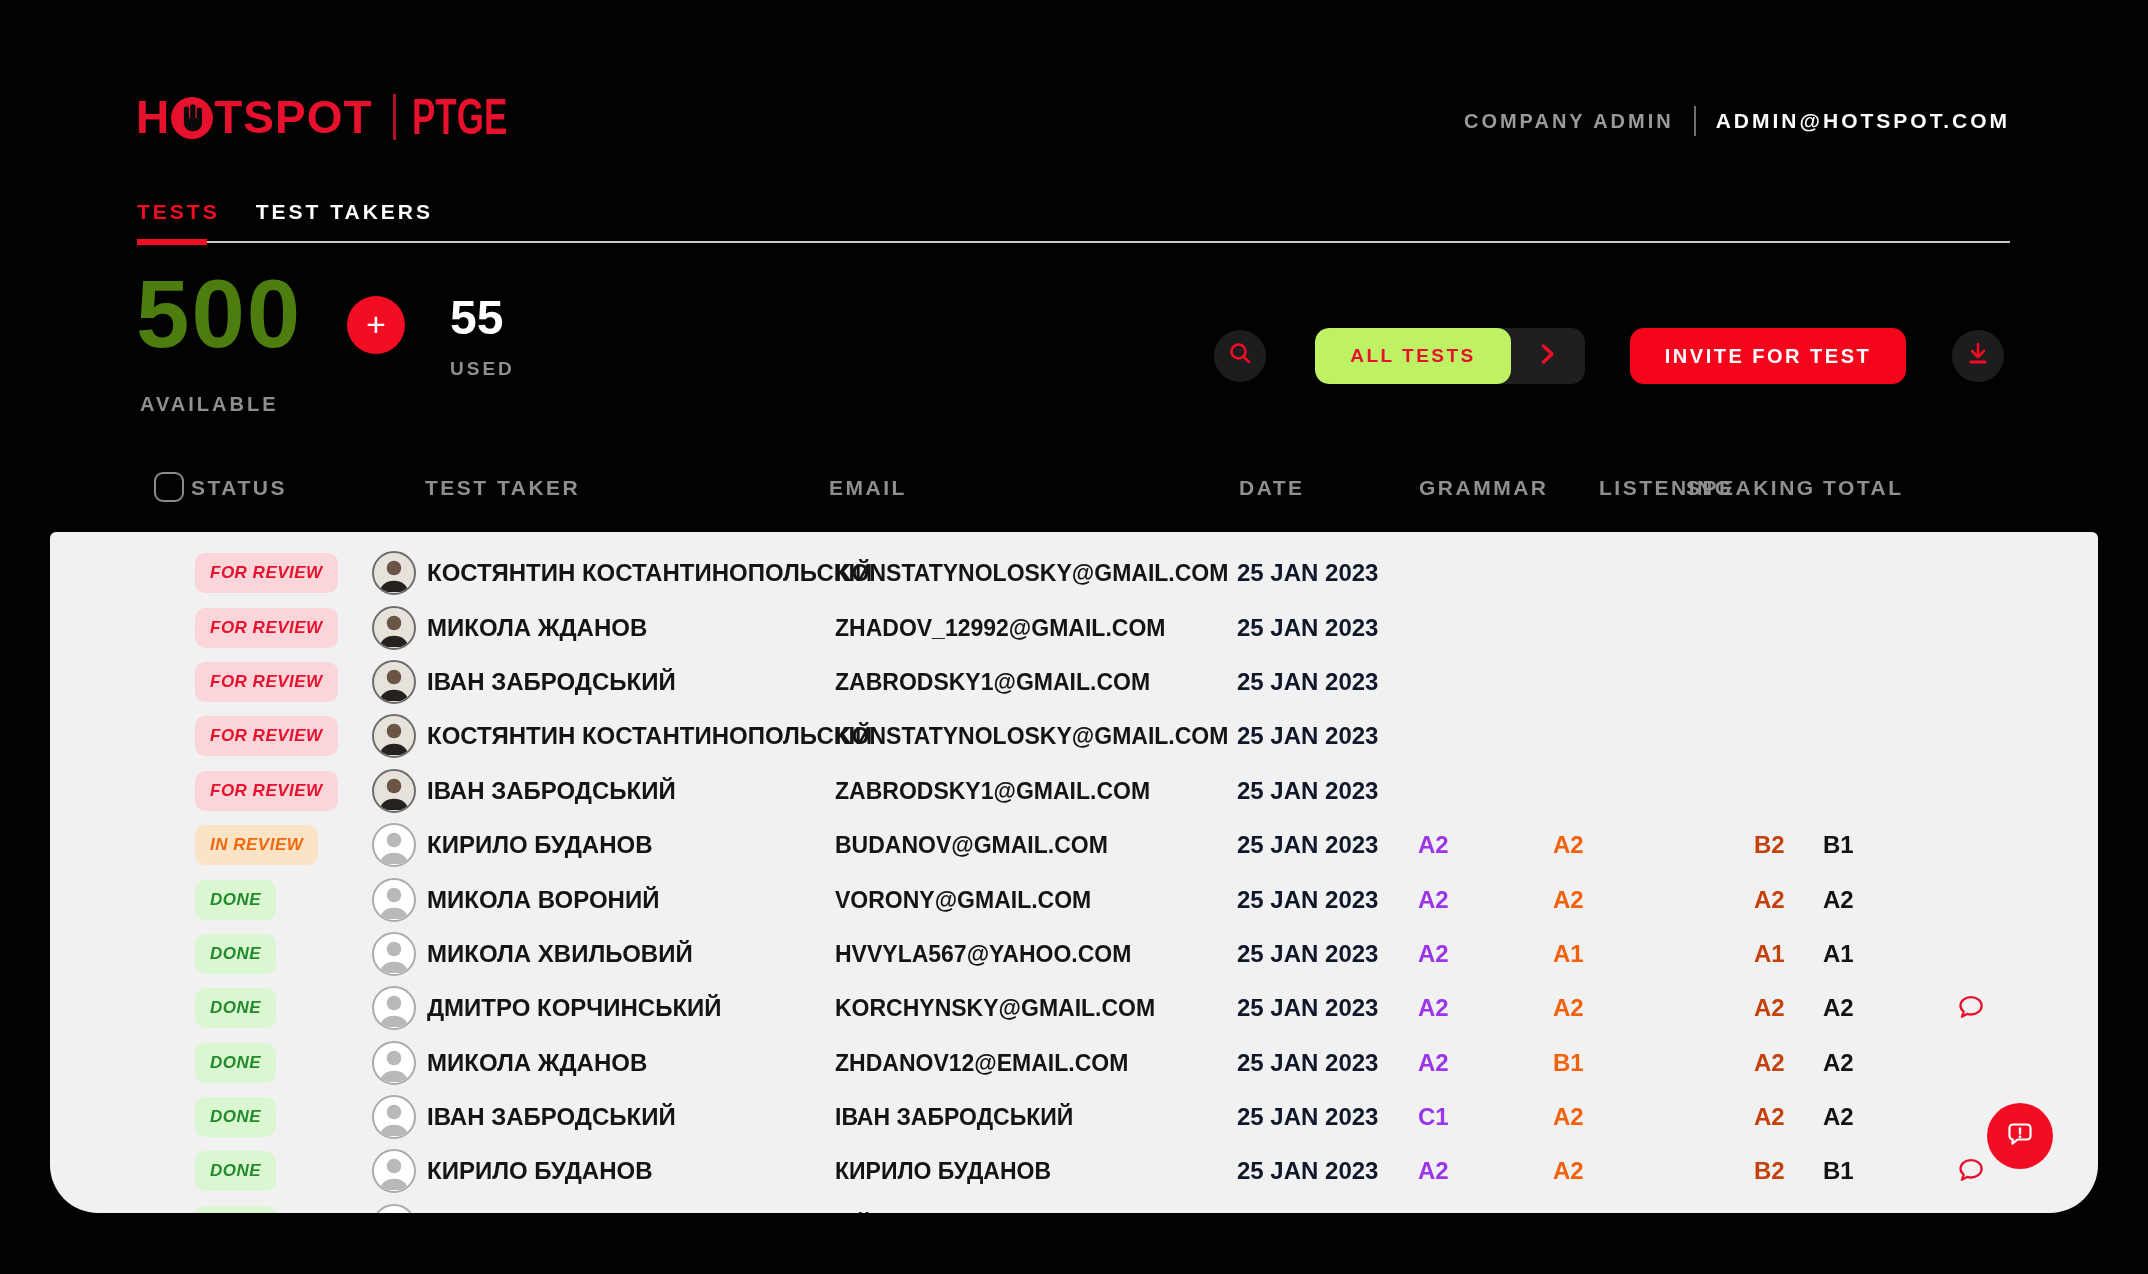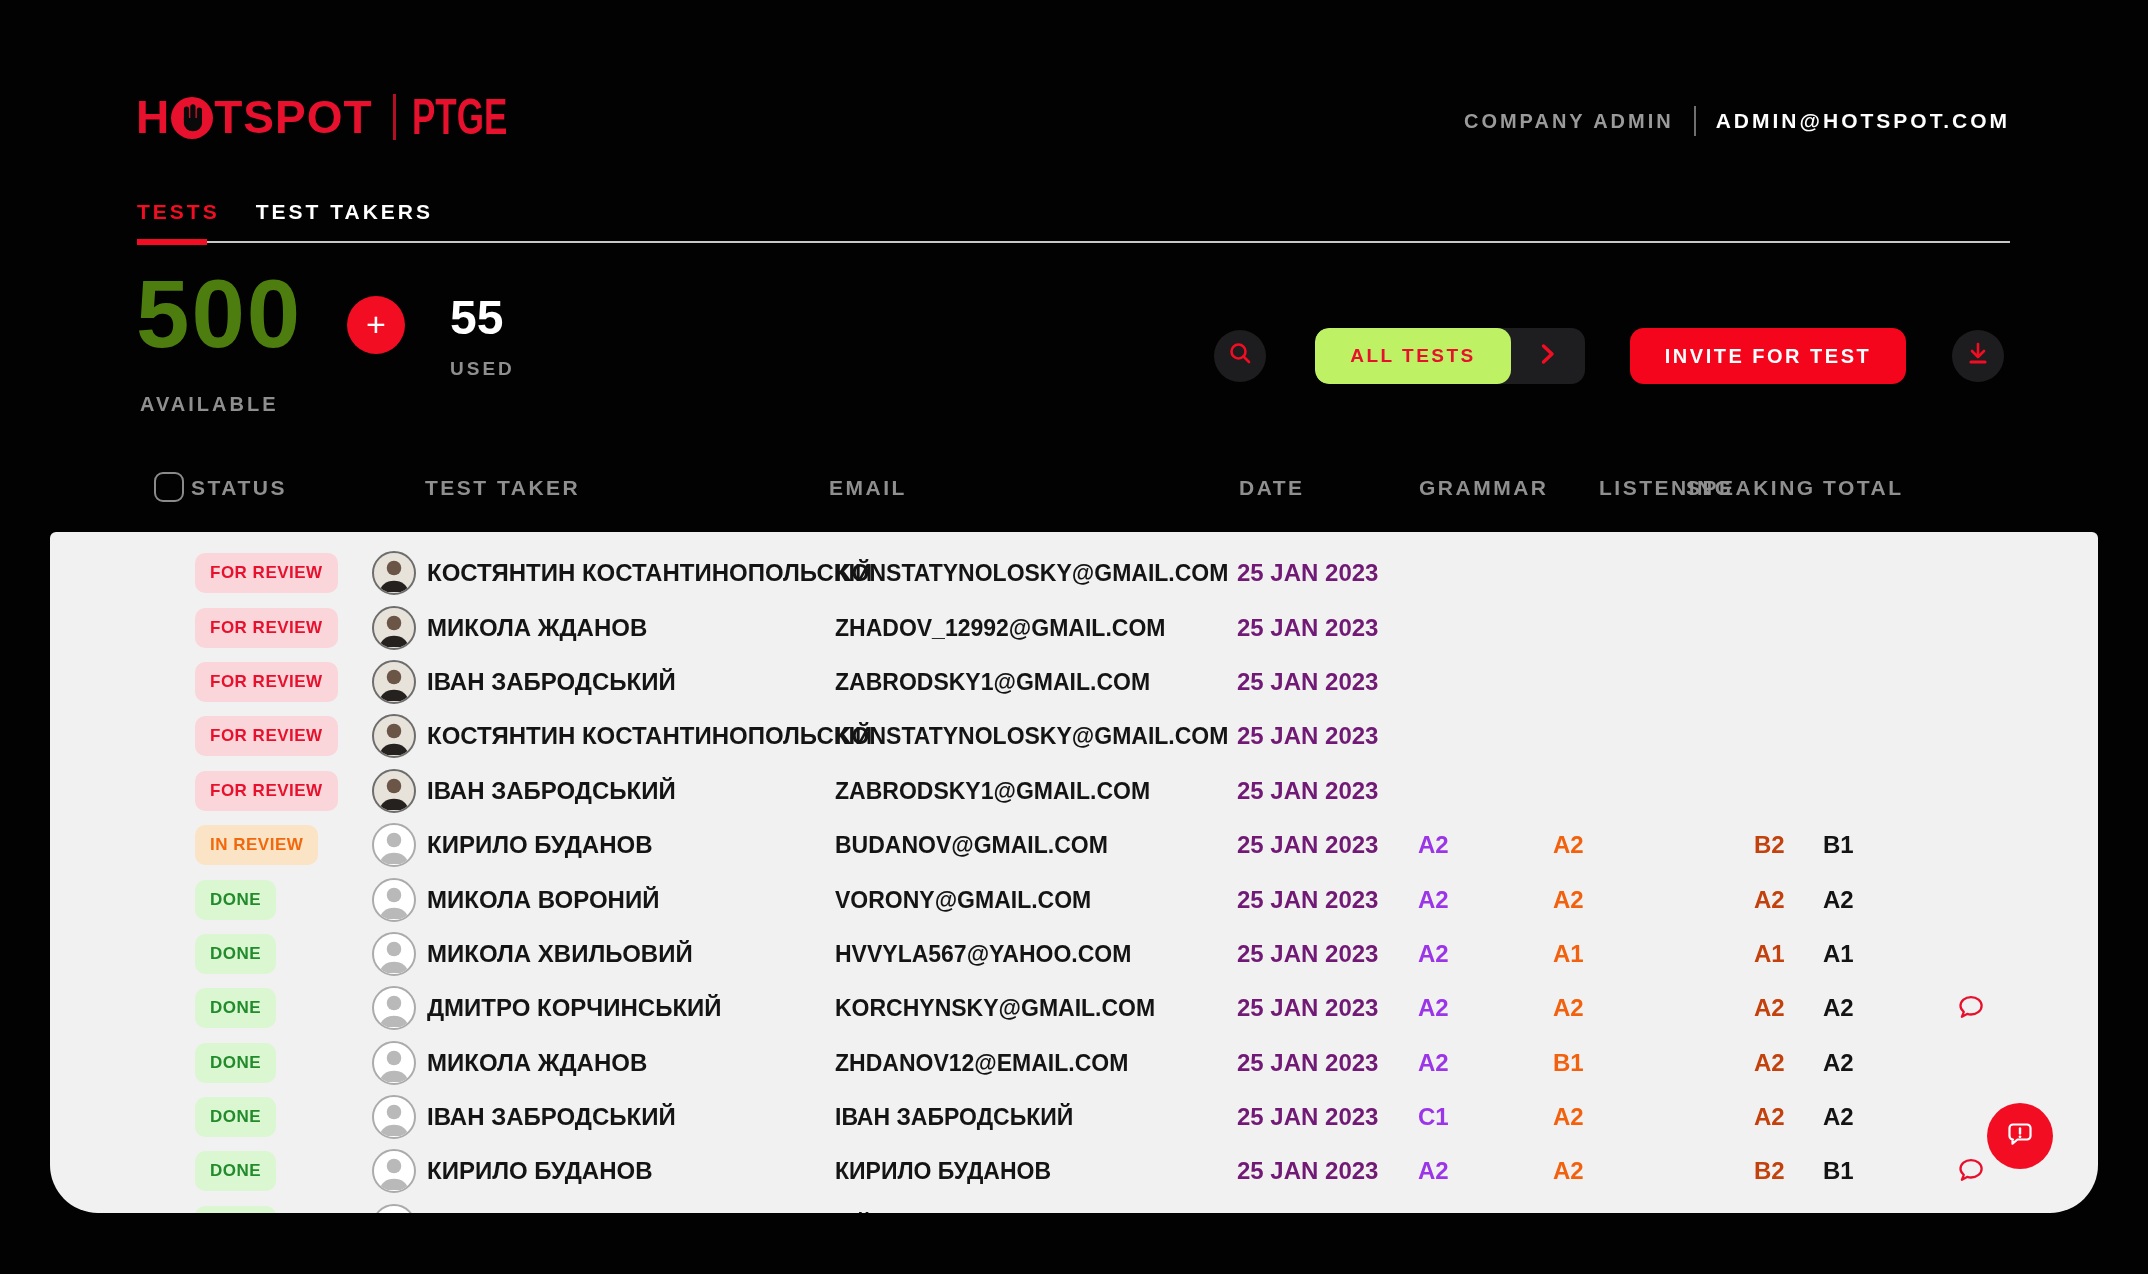--- a/index.html
+++ b/index.html
@@ -54,35 +54,35 @@
   .th-checkbox{position:absolute;left:104px;top:4px;width:26px;height:26px;border:2.5px solid #8a8a8a;border-radius:9px;background:transparent;cursor:pointer;}
   .th-status{left:141px;}.th-taker{left:375px;}.th-email{left:779px;}.th-date{left:1189px;}
   .th-grammar{left:1369px;color:#B78BEF;}.th-listening{left:1503px;color:#F6D2A6;margin-left:46px;}
   .th-speaking{left:1636px;color:#BEEFBA;}.th-total{left:1773px;}
 
   
   .panel{position:absolute;left:50px;top:532px;width:2048px;height:681px;background:#F2F1F1;
          border-radius:6px 6px 48px 48px;overflow:hidden;padding-top:14px;box-sizing:border-box;}
   .row{position:relative;height:54.4px;}
   .cell{position:absolute;top:50%;transform:translateY(-50%);white-space:nowrap;}
-  .c-status{left:145px;}
+  .c-status{left:145px;font-style:italic;}
   .badge{display:inline-block;padding:10px 15px;border-radius:10px;font-size:17px;font-weight:700;letter-spacing:.5px;}
   .badge-for{background:#FAD6DA;color:#E8112D;}
   .badge-in{background:#FBE3C5;color:#F2680C;}
   .badge-done{background:#DAF7D2;color:#228B2B;}
   .c-avatar{left:322px;width:44px;height:44px;}
   .avatar{display:block;width:44px;height:44px;border-radius:50%;border:2px solid #ababab;background:#fff;overflow:hidden;box-sizing:border-box;}
   .avatar svg{display:block;width:100%;height:100%;}
   .av-head,.av-body{fill:#b9b9b9;}
   .avatar-photo{background:#e7e2da;border-color:#6d6d6d;}
   .avatar-photo .av-head{fill:#6b5546;}
   .avatar-photo .av-body{fill:#24211f;}
   .c-name{left:377px;font-size:24px;font-weight:800;color:#141414;letter-spacing:0;}
   .c-email{left:785px;font-size:23px;font-weight:800;color:#141414;}
-  .c-date{left:1187px;font-size:24px;font-weight:800;color:#701a75;}
+  .c-date{left:1187px;font-size:24px;font-weight:800;color:#0f172a;}
   .c-grade{font-size:24px;font-weight:800;}
   .c-grammar{left:1368px;color:#9B35E8;}
   .c-listening{left:1503px;color:#F2610D;}
   .c-speaking{left:1704px;color:#c2410c;}
   .c-total{left:1773px;color:#141414;}
   .c-chat{left:1905px;width:32px;height:32px;cursor:pointer;}
 
   
   .feedback-btn{position:absolute;left:1987px;top:1103px;width:66px;height:66px;border-radius:50%;background:#F20D23;
                 display:flex;align-items:center;justify-content:center;cursor:pointer;z-index:6;}

